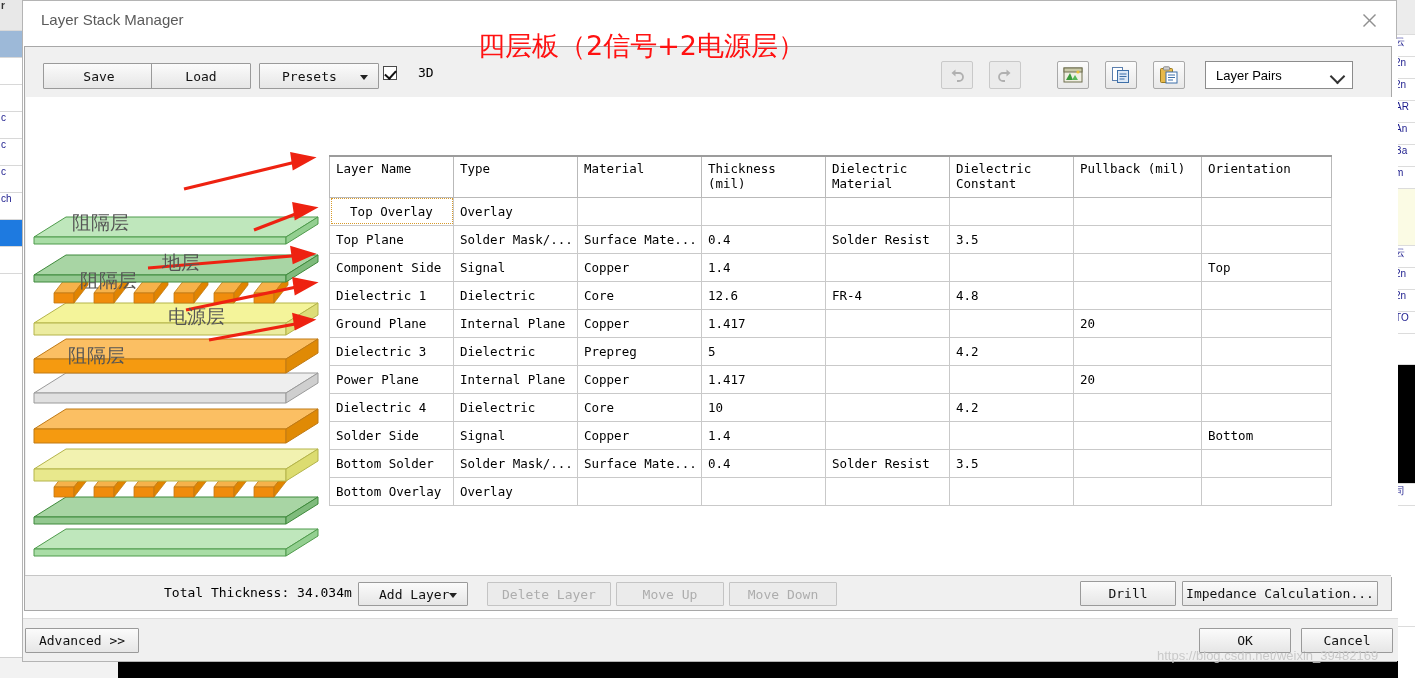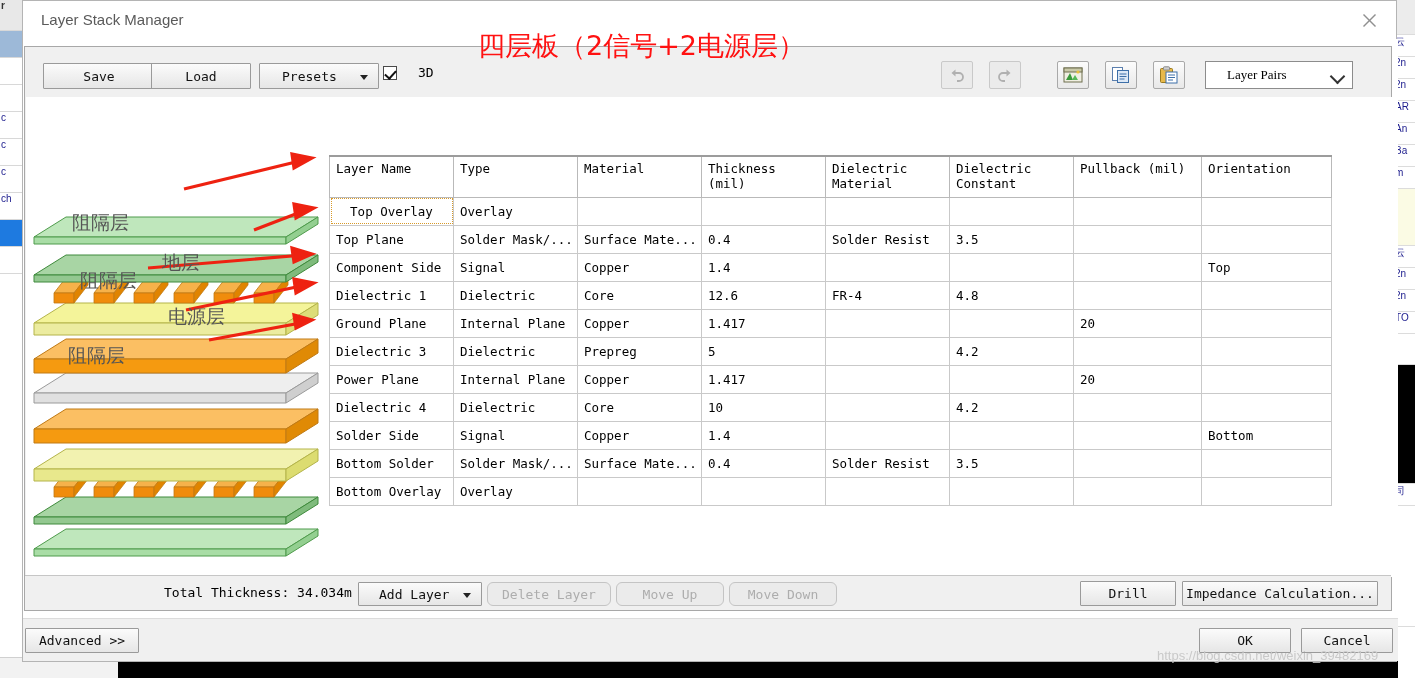--- a/index.html
+++ b/index.html
@@ -52,21 +52,21 @@
 
   
   #toolbar{position:absolute;left:0;top:0;width:100%;height:50px;}
   .btn{
     background:linear-gradient(#fbfbfb,#e6e6e6);
     border:1px solid #9a9a9a;border-radius:1px;
     font-family:"DejaVu Sans Mono",monospace;font-size:13px;color:#111;
     display:flex;align-items:center;justify-content:center;cursor:pointer;
     box-sizing:border-box;
   }
-  .btn.disabled{color:#adadad;background:#ebebeb;border-color:#c4c4c4;cursor:default;border-radius:6px;}
+  .btn.disabled{color:#adadad;background:#ebebeb;border-color:#c4c4c4;cursor:default;}
   #btn-save{position:absolute;left:18px;top:16px;width:112px;height:26px;}
   #btn-load{position:absolute;left:126px;top:16px;width:100px;height:26px;}
   #btn-presets{position:absolute;left:234px;top:16px;width:120px;height:26px;justify-content:flex-start;padding-left:22px;}
   #btn-presets .caret{position:absolute;right:10px;top:11px;width:0;height:0;
       border-left:4px solid transparent;border-right:4px solid transparent;border-top:5px solid #222;}
   #chk3d{position:absolute;left:358px;top:18px;display:flex;align-items:center;cursor:pointer;}
   #chk3d .box{width:14px;height:14px;border:1px solid #4a4a4a;background:#fff;position:relative;box-sizing:border-box;}
   #chk3d .box:after{content:"";position:absolute;left:3px;top:1px;width:5px;height:9px;
       border:solid #111;border-width:0 2px 2px 0;transform:rotate(42deg);}
   #chk3d .lbl{margin-left:21px;font-family:"DejaVu Sans Mono",monospace;font-size:13px;}
@@ -75,22 +75,22 @@
       background:linear-gradient(#fcfcfc,#e8e8e8);border-radius:2px;display:flex;
       align-items:center;justify-content:center;cursor:pointer;box-sizing:border-box;}
   .tbtn.flat{border-color:#c9c9c9;background:#ebebeb;cursor:default;}
   #tb-undo{left:916px;}
   #tb-redo{left:964px;}
   #tb-import{left:1032px;}
   #tb-copy{left:1080px;}
   #tb-paste{left:1128px;}
   #layer-pairs{position:absolute;left:1180px;top:14px;width:148px;height:28px;
       border:1px solid #8c8c8c;background:#fff;box-sizing:border-box;
-      font-family:Liberation Serif, serif;font-size:13px;
-      display:flex;align-items:center;padding-left:21px;cursor:pointer;}
+      font-family:Liberation Sans, sans-serif;font-size:13px;
+      display:flex;align-items:center;padding-left:10px;cursor:pointer;}
   #layer-pairs .chev{position:absolute;right:9px;top:9px;width:9px;height:9px;
       border-right:2px solid #333;border-bottom:2px solid #333;transform:rotate(45deg);}
 
   
   #stack-preview{position:absolute;left:1px;top:50px;width:302px;height:480px;
       background:#ffffff;border-right:1px solid #a8a8a8;overflow:hidden;}
   #stack-preview svg{display:block;}
   .cn-label{font-family:"DejaVu Sans",sans-serif;font-size:19px;fill:#555;}
 
   
@@ -106,21 +106,21 @@
       white-space:nowrap;overflow:hidden;vertical-align:middle;background:#fff;}
   table.lsm tbody tr td:first-child{}
   td.sel-cell{outline:1px dotted #d89a2a;outline-offset:-2px;text-align:center;}
   .c0{width:124px}.c1{width:124px}.c2{width:124px}.c3{width:124px}
   .c4{width:124px}.c5{width:124px}.c6{width:128px}.c7{width:130px}
 
   
   #panel-bottom{position:absolute;left:0;bottom:0;width:100%;height:34px;background:#f0f0f0;
       border-top:1px solid #c6c6c6;}
   #total-thickness{position:absolute;left:139px;top:9px;font-family:"DejaVu Sans Mono",monospace;font-size:13px;}
-  #btn-addlayer{position:absolute;left:333px;top:6px;width:124px;height:24px;justify-content:flex-start;padding-left:20px;}
+  #btn-addlayer{position:absolute;left:333px;top:6px;width:110px;height:24px;justify-content:flex-start;padding-left:20px;}
   #btn-addlayer .caret{position:absolute;right:10px;top:10px;width:0;height:0;
       border-left:4px solid transparent;border-right:4px solid transparent;border-top:5px solid #222;}
   #btn-dellayer{position:absolute;left:462px;top:6px;width:124px;height:24px;}
   #btn-moveup{position:absolute;left:591px;top:6px;width:108px;height:24px;}
   #btn-movedown{position:absolute;left:704px;top:6px;width:108px;height:24px;}
   #btn-drill{position:absolute;left:1055px;top:5px;width:96px;height:25px;}
   #btn-impedance{position:absolute;left:1157px;top:5px;width:196px;height:25px;}
 
   
   #dlg-footer{position:absolute;left:0;bottom:0;width:1375px;height:42px;background:#f0f0f0;

